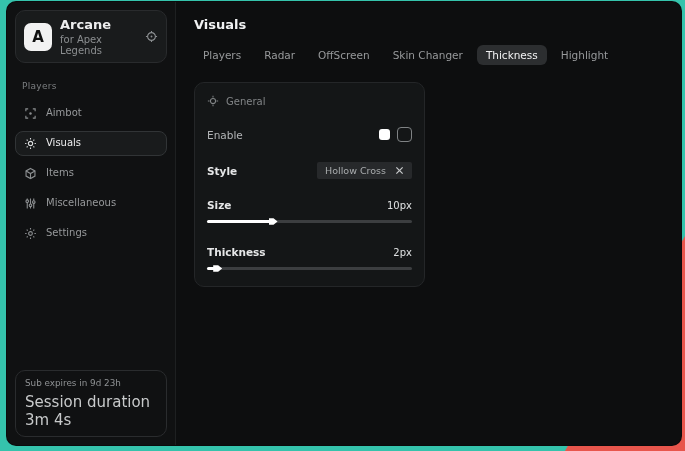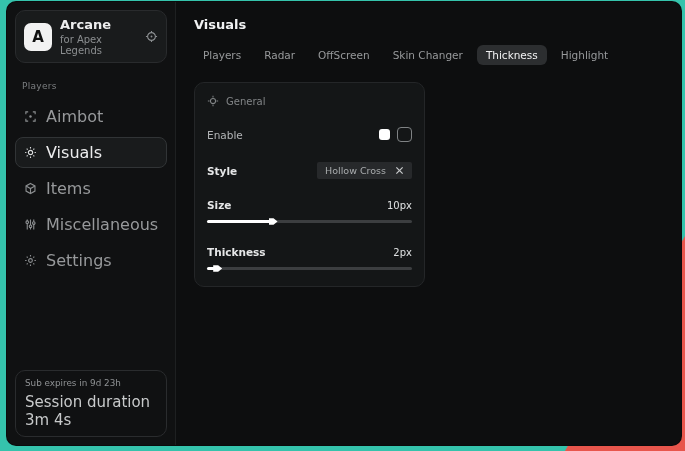--- a/index.html
+++ b/index.html
@@ -37,24 +37,24 @@
     color:#111; font-weight:bold; font-size:15px;
   }
   .profile-text { flex:1; min-width:0; }
   .profile-name { color:#ededee; font-size:13px; font-weight:bold; }
   .profile-sub { color:#8b8e90; font-size:10px; margin-top:2px; }
   .icon-btn { color:#8b8e90; display:flex; align-items:center; }
   .category {
     color:#7c7f81; font-size:9px; margin:18px 0 10px 7px; letter-spacing:.3px;
   }
   .nav-item {
-    display:flex; align-items:center; gap:9px;
+    display:flex; align-items:flex-start; gap:9px;
     padding:5px 8px; margin-bottom:5px;
     border:1px solid transparent; border-radius:8px;
-    color:#97999b; font-size:16px; cursor:pointer;
+    color:#97999b; font-size:10px; cursor:pointer;
   }
   .nav-item .nav-icon { display:flex; align-items:center; color:#8b8e90; }
   .nav-item.active {
     background:#191b1c; border-color:#313436; color:#ececed;
   }
   .nav-item.active .nav-icon { color:#d8dadb; }
   .sidebar-footer {
     margin-top:auto; border:1px solid #2a2c2e; border-radius:10px;
     padding:7px 9px;
   }

